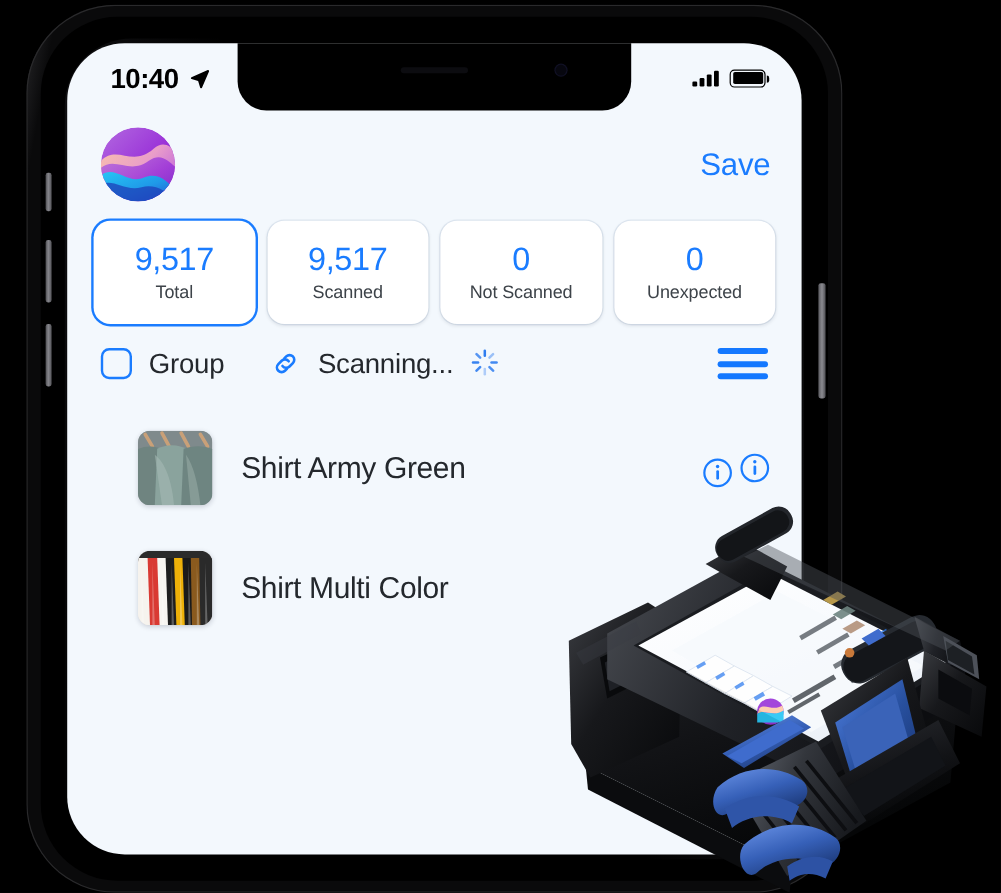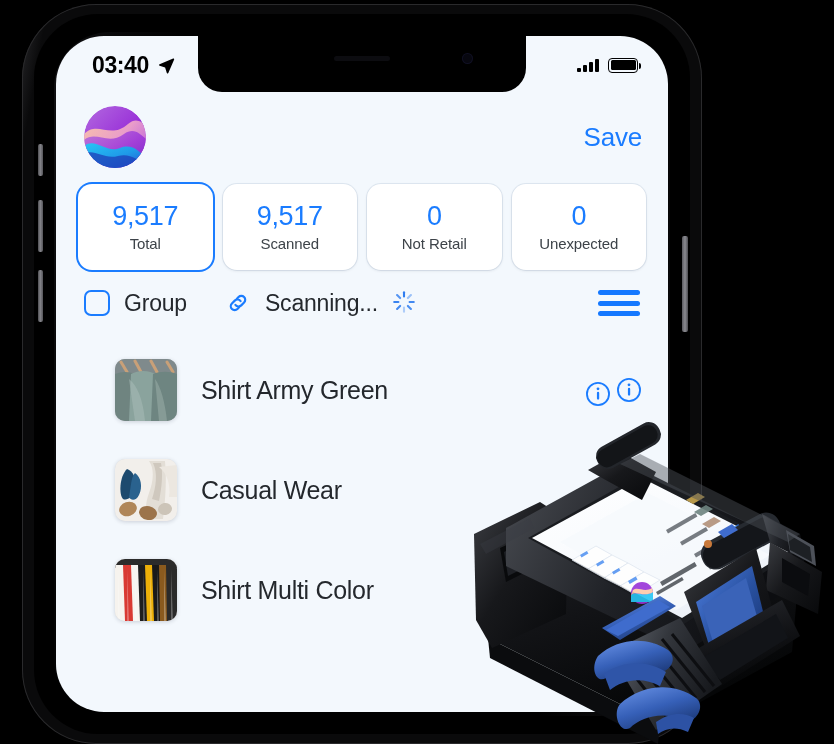--- a/index.html
+++ b/index.html
@@ -352,21 +352,21 @@
 
     <div class="screen">
 
       <div class="notch">
         <div class="notch-speaker"></div>
         <div class="notch-cam"></div>
       </div>
 
       <div class="statusbar">
         <div class="status-left">
-          <div class="status-time">03:40</div>
+          <div class="status-time">10:40</div>
           <svg class="loc-arrow" viewBox="0 0 24 24">
             <path d="M21.5 3.2 3.4 11.1c-.9.4-.8 1.7.1 2l7.3 2.3 2.3 7.3c.3.9 1.6 1 2 .1L22.9 4.7c.3-.8-.6-1.7-1.4-1.5z" fill="#000"></path>
           </svg>
         </div>
         <div class="status-right">
           <div class="bars">
             <i></i>
               <i></i>
               <i></i>
               <i></i>
@@ -418,21 +418,21 @@
         <div class="stat-card selected">
           <div class="stat-value">9,517</div>
           <div class="stat-label">Total</div>
         </div>
         <div class="stat-card">
           <div class="stat-value">9,517</div>
           <div class="stat-label">Scanned</div>
         </div>
         <div class="stat-card">
           <div class="stat-value">0</div>
-          <div class="stat-label">Not Retail</div>
+          <div class="stat-label">Not Scanned</div>
         </div>
         <div class="stat-card">
           <div class="stat-value">0</div>
           <div class="stat-label">Unexpected</div>
         </div>
       </div>
 
       <div class="toolbar">
         <div class="chk"></div>
         <div class="tb-label">Group</div>
@@ -485,36 +485,20 @@
             </svg>
           </div>
           <div class="item-name">Shirt Army Green</div>
           <svg class="info-icon" viewBox="0 0 24 24">
             <circle cx="12" cy="12" r="10.2" fill="none" stroke="#1a7cff" stroke-width="1.7"></circle>
             <circle cx="12" cy="7.2" r="1.3" fill="#1a7cff"></circle>
             <rect x="11" y="10" width="2.1" height="7.3" rx="1.05" fill="#1a7cff"></rect>
           </svg>
         </div>
 
-        <div class="list-item">
-          <div class="thumb">
-            <svg viewBox="0 0 62 62" width="62" height="62">
-              <rect width="62" height="62" fill="#f2efeb"></rect>
-              <path d="M34 2 C40 10, 38 24, 34 34 C31 42, 30 50, 32 60 L48 60 C50 44, 52 22, 50 2 Z" fill="#e3ded6"></path>
-              <path d="M38 4 C43 14, 41 28, 37 40 L44 42 C47 28, 48 14, 46 4 Z" fill="#cfc8be"></path>
-              <path d="M12 10 C18 12, 22 20, 20 30 C18 38, 12 42, 8 40 C4 36, 4 18, 12 10 Z" fill="#1d4a6e"></path>
-              <path d="M20 14 C26 18, 28 28, 24 36 C21 42, 16 42, 14 38 C16 28, 16 18, 20 14 Z" fill="#2a628e"></path>
-              <ellipse cx="13" cy="50" rx="9" ry="7" fill="#b08658" transform="rotate(-18 13 50)"></ellipse>
-              <ellipse cx="33" cy="54" rx="9" ry="7" fill="#9c744b" transform="rotate(12 33 54)"></ellipse>
-              <ellipse cx="50" cy="50" rx="7" ry="6" fill="#ccc4b8" transform="rotate(-10 50 50)"></ellipse>
-              <path d="M44 8 C52 14, 56 26, 54 38 L62 38 L62 6 Z" fill="#ece7e0"></path>
-            </svg>
-          </div>
-          <div class="item-name">Casual Wear</div>
-        </div>
 
         <div class="list-item">
           <div class="thumb">
             <svg viewBox="0 0 62 62" width="62" height="62">
               <rect width="62" height="62" fill="#efe9e2"></rect>
               <rect x="0" y="0" width="62" height="9" fill="#2b2b2b"></rect>
               <g>
                 <path d="M0 6 L9 6 L11 62 L0 62 Z" fill="#f6f3ee"></path>
                 <path d="M8 6 L17 6 L19 62 L10 62 Z" fill="#d93a33"></path>
                 <path d="M16 6 L24 6 L26 62 L18 62 Z" fill="#f7f5f1"></path>

